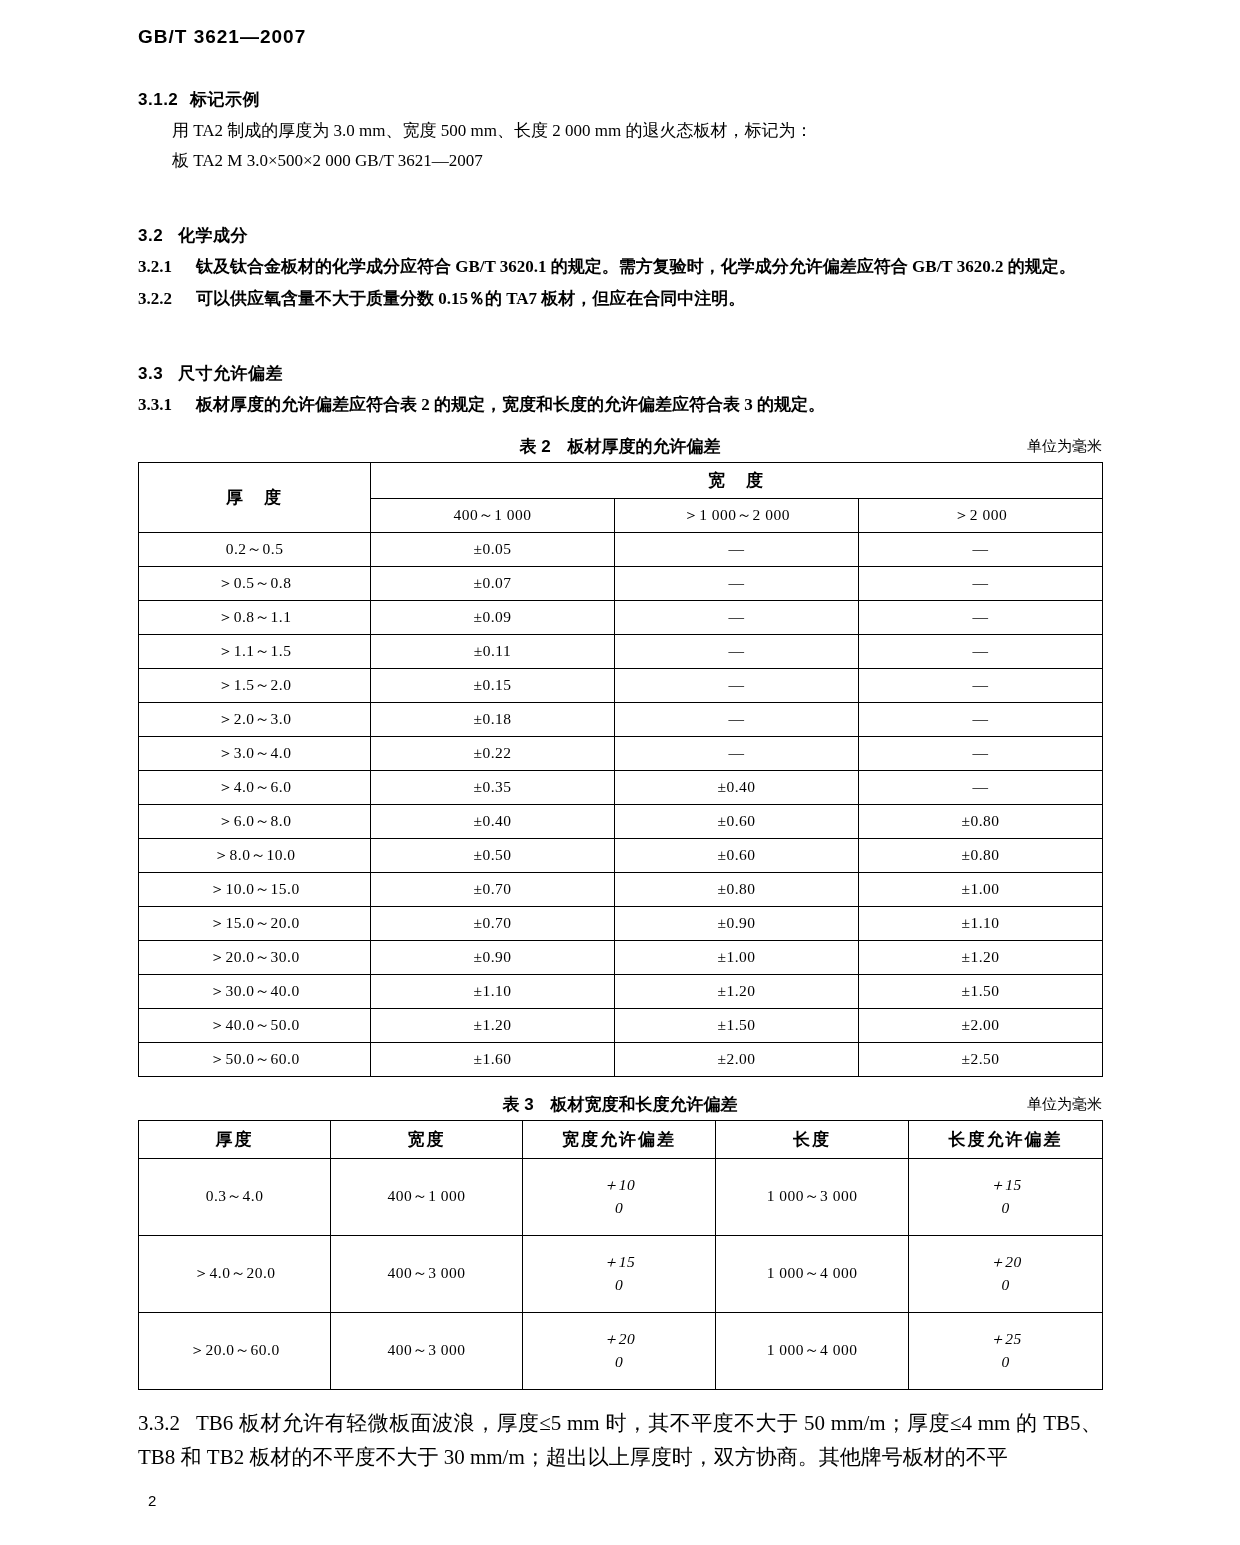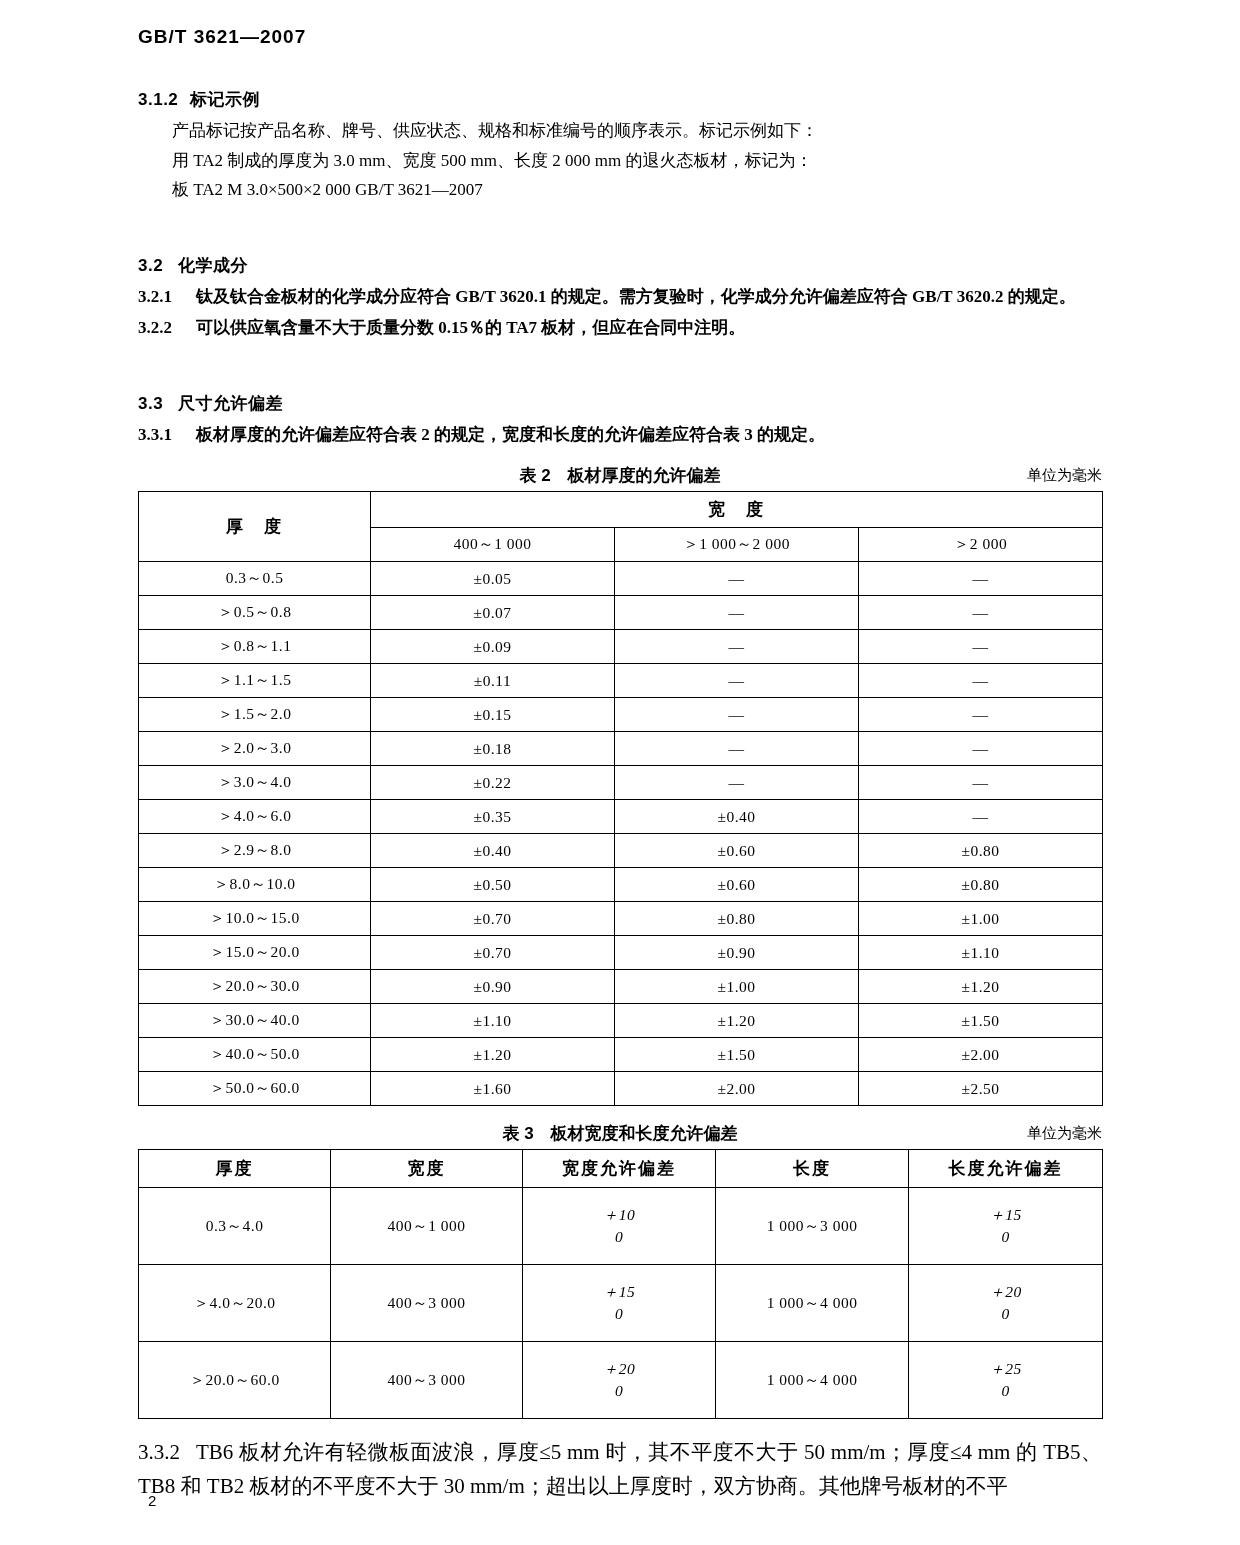--- a/index.html
+++ b/index.html
@@ -148,21 +148,20 @@
 <div class="page">
 
   <div class="header">GB/T 3621—2007</div>
 
   <div class="content">
 
     <div class="h3">
       <span class="num">3.1.2</span><span>标记示例</span>
     </div>
 
-    <div class="para indent">产品标记按产品名称、牌号、供应状态、规格和标准编号的顺序表示。标记示例如下：</div>
     <div class="para indent">用 TA2 制成的厚度为 3.0 mm、宽度 500 mm、长度 2 000 mm 的退火态板材，标记为：</div>
     <div class="para indent">板 TA2 M 3.0×500×2 000 GB/T 3621—2007</div>
 
     <div class="h3">
       <span class="num2">3.2</span><span>化学成分</span>
     </div>
 
     <div class="numbered">
       <span class="lbl">3.2.1</span><span>钛及钛合金板材的化学成分应符合 GB/T 3620.1 的规定。需方复验时，化学成分允许偏差应符合 GB/T 3620.2 的规定。</span>
     </div>
@@ -195,21 +194,21 @@
         <tr>
           <td class="hd" rowspan="2">厚　度</td>
           <td class="hd" colspan="3">宽　度</td>
         </tr>
         <tr>
           <td>400～1 000</td>
           <td>＞1 000～2 000</td>
           <td>＞2 000</td>
         </tr>
       <tr>
-            <td>0.3～0.5</td>
+            <td>0.2～0.5</td>
             <td>±0.05</td>
             <td>—</td>
             <td>—</td>
           </tr>
           <tr>
             <td>＞0.5～0.8</td>
             <td>±0.07</td>
             <td>—</td>
             <td>—</td>
           </tr>
@@ -243,21 +242,21 @@
             <td>—</td>
             <td>—</td>
           </tr>
           <tr>
             <td>＞4.0～6.0</td>
             <td>±0.35</td>
             <td>±0.40</td>
             <td>—</td>
           </tr>
           <tr>
-            <td>＞2.9～8.0</td>
+            <td>＞6.0～8.0</td>
             <td>±0.40</td>
             <td>±0.60</td>
             <td>±0.80</td>
           </tr>
           <tr>
             <td>＞8.0～10.0</td>
             <td>±0.50</td>
             <td>±0.60</td>
             <td>±0.80</td>
           </tr>

